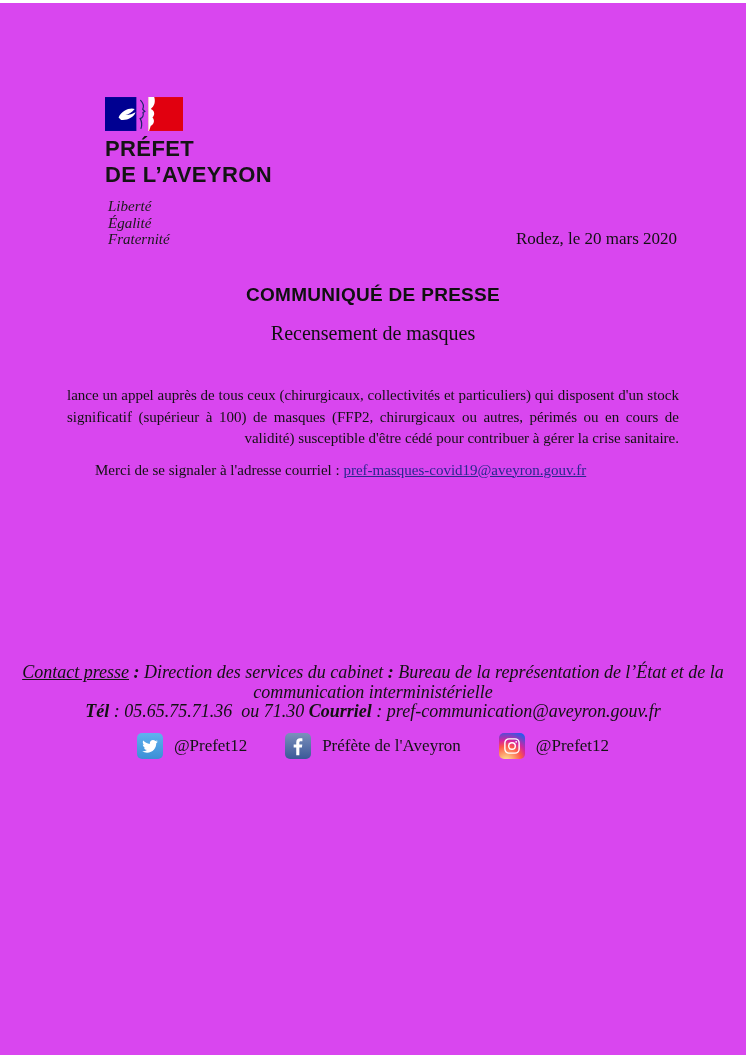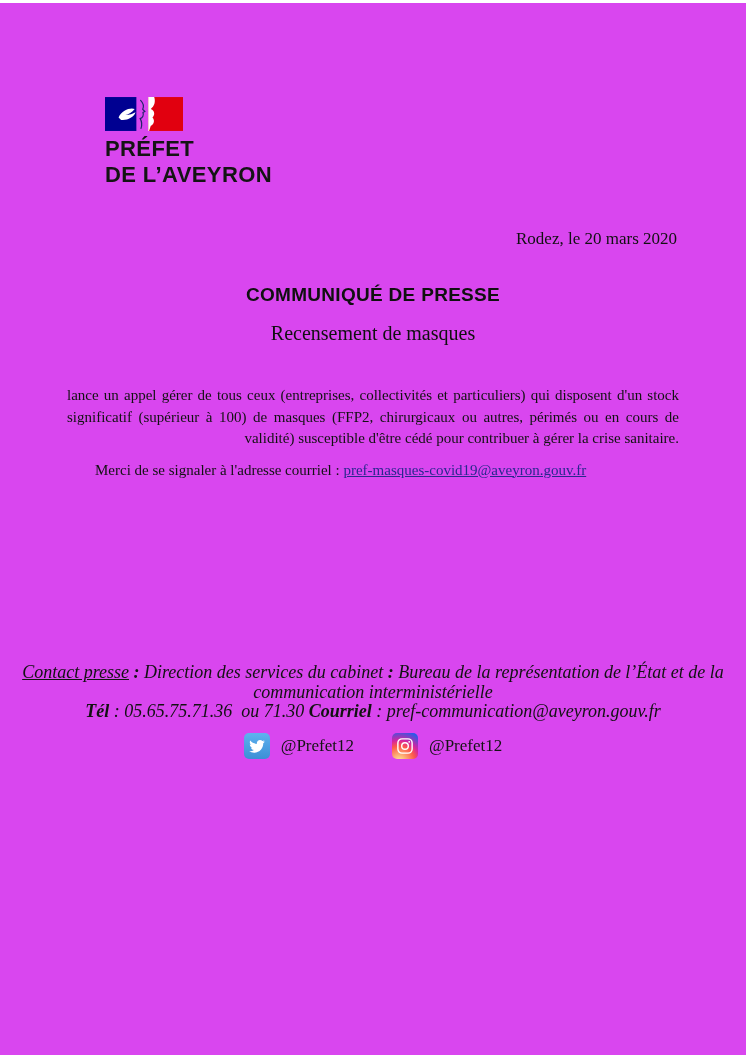--- a/index.html
+++ b/index.html
@@ -90,29 +90,34 @@
       <rect x="0" y="0" width="37" height="40" fill="#000091"></rect>
       <rect x="51" y="0" width="41" height="40" fill="#e1000f"></rect>
       <path d="M16 24 C20 15 30 12 35 14 C32 18 28 20 24 21 C29 21 33 20 36 18 C34 24 26 28 19 27 Z" fill="#ffffff"></path>
       <path d="M51 0 L58 0 C60 6 58 11 54 14 C59 16 59 21 56 24 C59 27 58 32 54 34 L52 40 L51 40 Z" fill="#ffffff"></path>
       <path d="M42 4 C45 7 46 11 44.5 14.5 L47 17 L44.8 18.2 C46 21.5 44.5 24.5 41.5 25.5 C43.5 29 43.8 33 42.5 37" stroke="#20256b" stroke-width="1.4" fill="none" stroke-linecap="round"></path>
     </svg>
     <div class="gov-name">
       <div>PRÉFET</div>
       <div>DE L’AVEYRON</div>
     </div>
+    <div class="gov-motto">
+      <div>Liberté</div>
+      <div>Égalité</div>
+      <div>Fraternité</div>
+    </div>
   </div>
 
   <div class="dateline">Rodez, le 20 mars 2020</div>
 
   <div class="cp-title">COMMUNIQUÉ DE PRESSE</div>
   <div class="cp-subtitle">Recensement de masques</div>
 
   <div class="body-text">
-    <div class="jline">lance un appel gérer de tous ceux (entreprises, collectivités et particuliers) qui disposent d'un stock</div>
+    <div class="jline">lance un appel auprès de tous ceux (chirurgicaux, collectivités et particuliers) qui disposent d'un stock</div>
     <div class="jline">significatif (supérieur à 100) de masques (FFP2, chirurgicaux ou autres, périmés ou en cours de</div>
     <div class="plainline">validité) susceptible d'être cédé pour contribuer à gérer la crise sanitaire.</div>
     <div class="merci-line">
       <span>Merci de se signaler à l'adresse courriel : </span><a class="email-link">pref-masques-covid19@aveyron.gouv.fr</a>
     </div>
   </div>
 
   <div class="contact-block">
     <div class="cline"><span class="contact-label">Contact presse</span><span class="bold"> : </span><span>Direction des services du cabinet </span><span class="bold">: </span><span>Bureau de la représentation de l’État et de la</span></div>
     <div class="cline">communication interministérielle</div>
@@ -123,20 +128,28 @@
 
     <div class="social-item">
       <span class="sicon twitter">
         <svg width="18" height="18" viewBox="0 0 24 24" xmlns="http://www.w3.org/2000/svg">
           <path fill="#ffffff" d="M22.46 6c-.77.35-1.6.58-2.46.69.9-.53 1.56-1.37 1.88-2.38-.83.5-1.75.85-2.72 1.05C18.37 4.5 17.26 4 16 4c-2.35 0-4.27 1.92-4.27 4.29 0 .34.04.67.11.98C8.28 9.09 5.11 7.38 3 4.79c-.37.63-.58 1.37-.58 2.15 0 1.49.75 2.81 1.91 3.56-.71 0-1.37-.2-1.95-.5v.03c0 2.08 1.48 3.82 3.44 4.21a4.22 4.22 0 0 1-1.93.07 4.28 4.28 0 0 0 4 2.98 8.52 8.52 0 0 1-5.33 1.84c-.34 0-.68-.02-1.02-.06C3.44 20.29 5.7 21 8.12 21 16 21 20.33 14.46 20.33 8.79c0-.19 0-.37-.01-.56.84-.6 1.56-1.36 2.14-2.23z"></path>
         </svg>
       </span>
       <span>@Prefet12</span>
     </div>
 
+    <div class="social-item">
+      <span class="sicon facebook">
+        <svg width="20" height="20" viewBox="0 0 24 24" xmlns="http://www.w3.org/2000/svg">
+          <path fill="#ffffff" d="M13.6 23v-9.2h3.1l.46-3.6h-3.56V7.9c0-1.04.29-1.75 1.78-1.75h1.9V2.93c-.33-.04-1.46-.14-2.77-.14-2.74 0-4.61 1.67-4.61 4.74v2.65H6.8v3.6h3.1V23z"></path>
+        </svg>
+      </span>
+      <span>Préfète de l'Aveyron</span>
+    </div>
 
     <div class="social-item">
       <span class="sicon instagram">
         <svg width="18" height="18" viewBox="0 0 24 24" fill="none" stroke="#ffffff" stroke-width="1.9" xmlns="http://www.w3.org/2000/svg">
           <rect x="2.5" y="2.5" width="19" height="19" rx="5.5"></rect>
           <circle cx="12" cy="12" r="4.4"></circle>
           <circle cx="17.6" cy="6.4" r="1.2" fill="#ffffff" stroke="none"></circle>
         </svg>
       </span>
       <span>@Prefet12</span>

